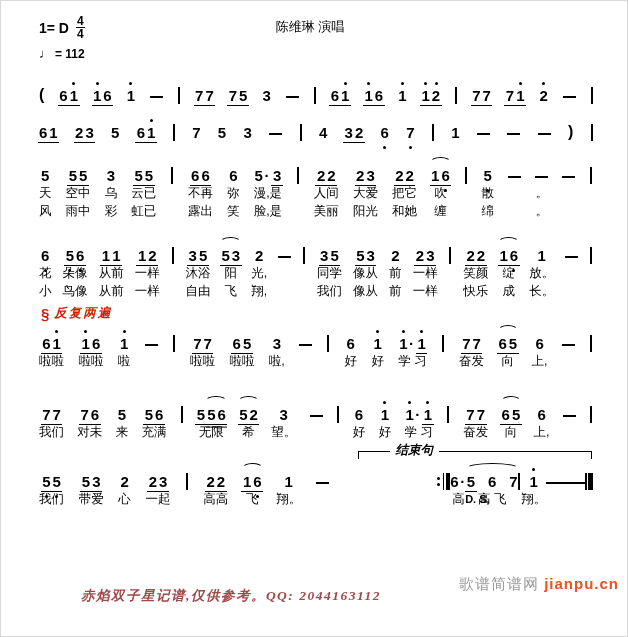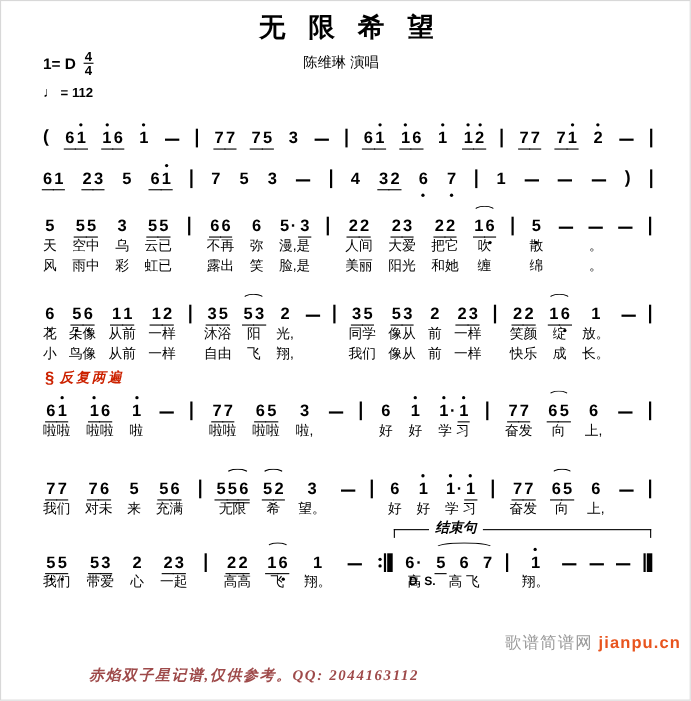--- a/index.html
+++ b/index.html
@@ -45,38 +45,37 @@
   .bar{width:2px;height:17px;background:#000;}
   .dash{width:13px;height:2.2px;background:#000;margin-bottom:6px;}
   .paren{font-size:16px;font-weight:bold;line-height:18px;}
   .rep{position:relative;display:inline-flex;align-items:center;height:17px;}
   .rdots{display:flex;flex-direction:column;gap:3.5px;margin-right:2.5px;}
   .rd{width:3px;height:3px;border-radius:50%;background:#000;}
   .thin{width:1.6px;height:17px;background:#000;margin-right:1.6px;}
   .thick{width:4.5px;height:17px;background:#000;}
   .ds{position:absolute;left:-16px;top:20px;font-size:11px;font-weight:bold;white-space:nowrap;padding-left:44px;}
   .lyr{height:18px;line-height:18px;font-size:12.5px;white-space:nowrap;}
-  .ending{position:relative;display:flex;justify-content:space-between;width:45%;flex-shrink:0;}
+  .ending{position:relative;display:flex;justify-content:flex-end;width:45%;flex-shrink:0;}
   .brk{position:absolute;left:14px;right:1px;top:-11px;height:7px;border:1.6px solid #000;border-bottom:none;}
   .brkl{position:absolute;left:46px;top:-19px;background:#fff;padding:0 6px;font-size:12.5px;font-weight:bold;line-height:15px;font-family:"Liberation Serif",serif;font-style:italic;}
   .segnorow{display:flex;align-items:center;gap:5px;margin:0 0 2px 2px;color:var(--red);font-weight:bold;}
   .segno{font-size:15px;line-height:15px;}
   .segnolbl{font-size:12.5px;font-family:"Liberation Serif",serif;font-style:italic;letter-spacing:2px;}
   
-  .credit{position:absolute;left:80px;top:604px;font-family:"Liberation Serif",serif;font-style:italic;font-weight:bold;font-size:13.5px;letter-spacing:1.5px;color:var(--maroon);}
+  .credit{position:absolute;left:80px;top:586px;font-family:"Liberation Serif",serif;font-style:italic;font-weight:bold;font-size:13.5px;letter-spacing:1.5px;color:var(--maroon);}
   .wm{position:absolute;right:8px;top:574px;font-size:15px;letter-spacing:1px;white-space:nowrap;}
   .wm-site{color:var(--wm-gray);}
   .wm-domain{color:var(--wm-orange);font-weight:bold;}
 </style>
 </head>
 <body>
 
 <div class="sheet">
   <div class="hdr">
-    <div class="title">无限希望</div>
     <div class="meta">
       <div class="meta-l">
         <div class="keyrow">
           <span>1= D</span>
           <span class="ts">
             <b class="tst">4</b>
             <b class="tsb">4</b>
           </span>
         </div>
         <div class="temporow">

